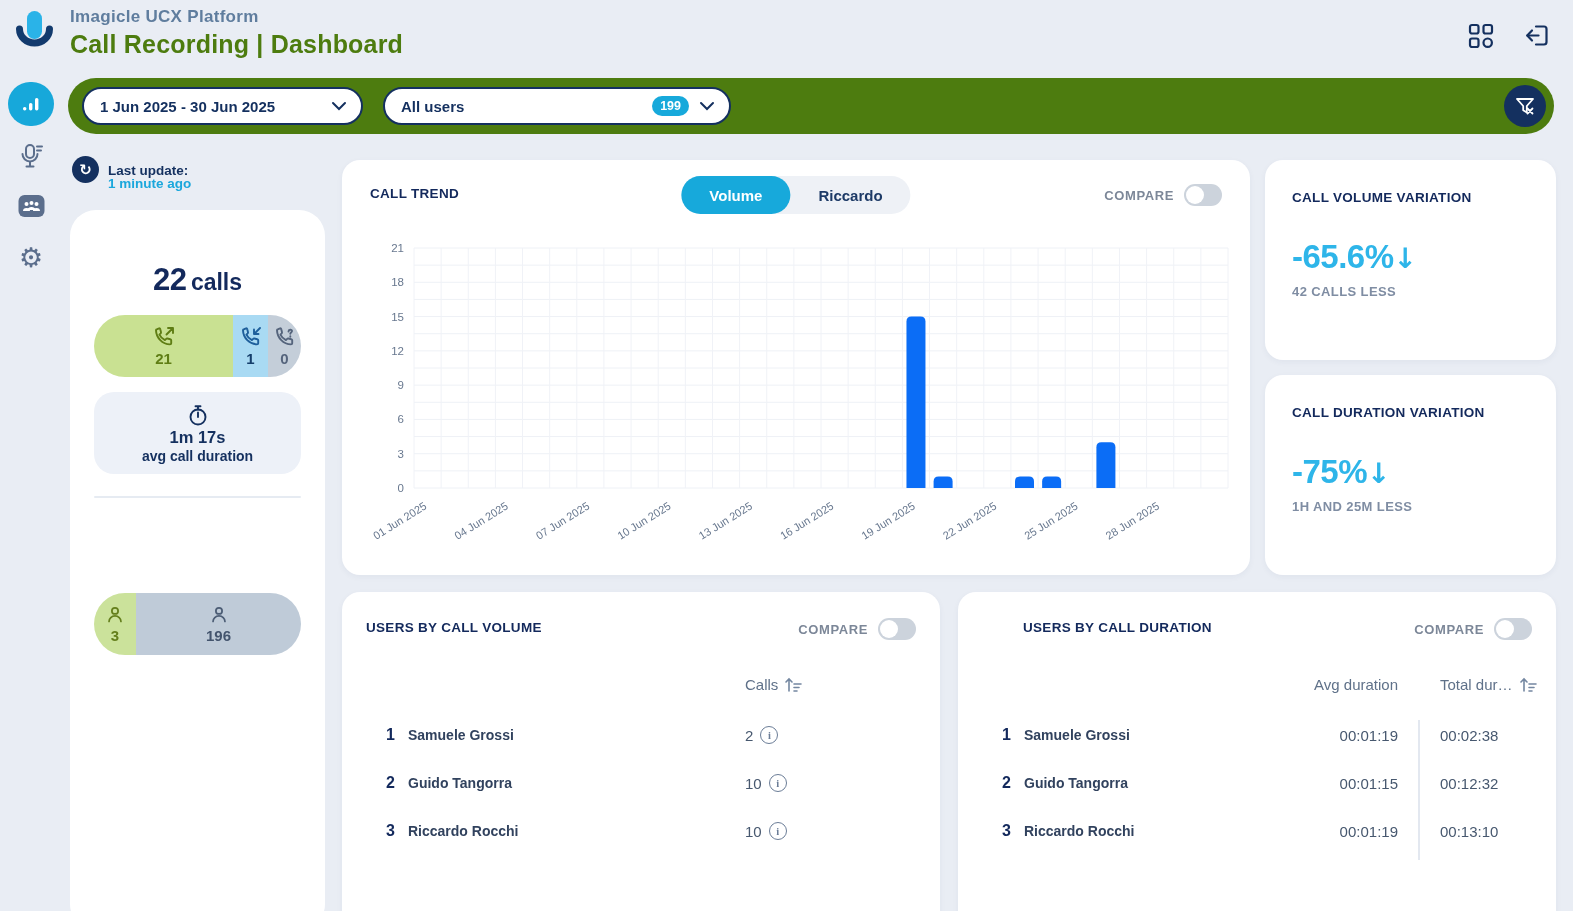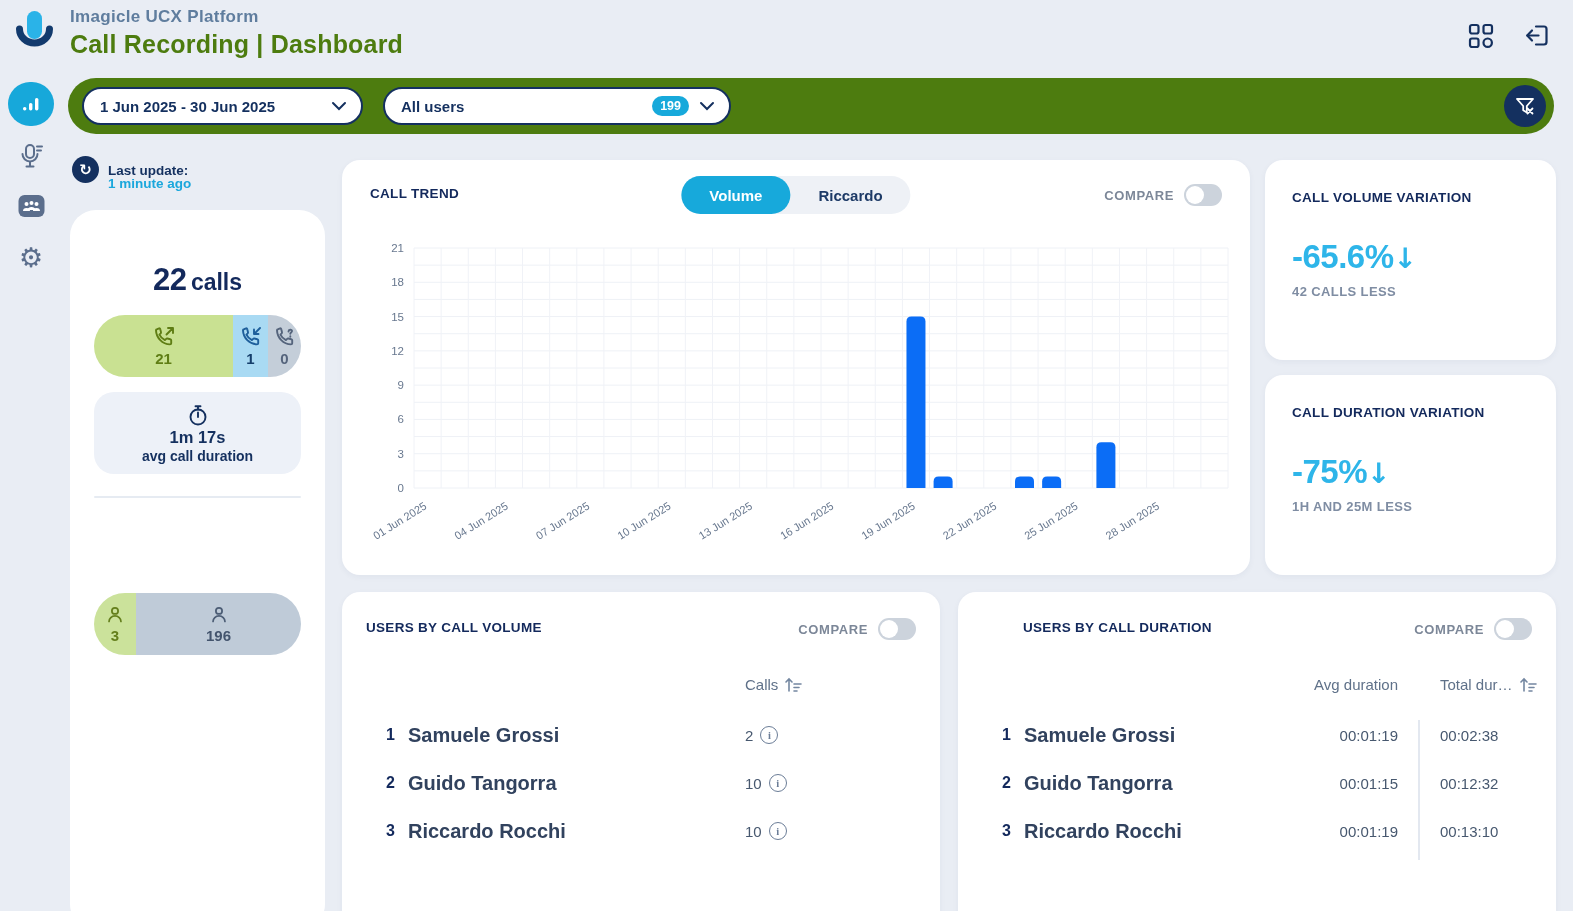--- a/index.html
+++ b/index.html
@@ -87,21 +87,21 @@
   .var-sub{position:absolute;left:27px;top:124px;font-size:13px;font-weight:700;color:#7f8da3;letter-spacing:.4px;}
 
   
   .tbl-card{top:592px;width:598px;height:330px;border-radius:18px 18px 0 0;background:#fff;}
   .tbl-left{left:342px;}
   .tbl-right{left:958px;}
   .col-head{position:absolute;font-size:15px;color:#5f7189;display:flex;align-items:center;gap:6px;}
   .rows{position:absolute;left:0;top:119px;width:100%;}
   .vrow{position:relative;height:48px;display:flex;align-items:center;cursor:pointer;}
   .rank{position:absolute;left:44px;font-size:16px;font-weight:700;color:#13295c;}
-  .rname{position:absolute;left:66px;font-size:20px;font-weight:600;color:#31425e;}
+  .rname{position:absolute;left:66px;font-size:14px;font-weight:600;color:#31425e;}
   .rcalls{position:absolute;left:403px;font-size:15px;color:#47586f;display:flex;align-items:center;gap:7px;}
   .ravg{position:absolute;right:158px;font-size:15px;color:#47586f;}
   .rtotal{position:absolute;left:482px;font-size:15px;color:#47586f;}
   .info-i{width:16px;height:16px;border:1.4px solid #6b7d97;border-radius:50%;color:#6b7d97;
           font-size:10.5px;font-weight:700;display:inline-flex;align-items:center;justify-content:center;
           font-family:"Liberation Serif",serif;}
   .vdiv{position:absolute;left:460px;top:128px;width:1.5px;height:140px;background:#e3e8f0;}
 
   svg text{font-family:"Liberation Sans",sans-serif;}
 </style>

